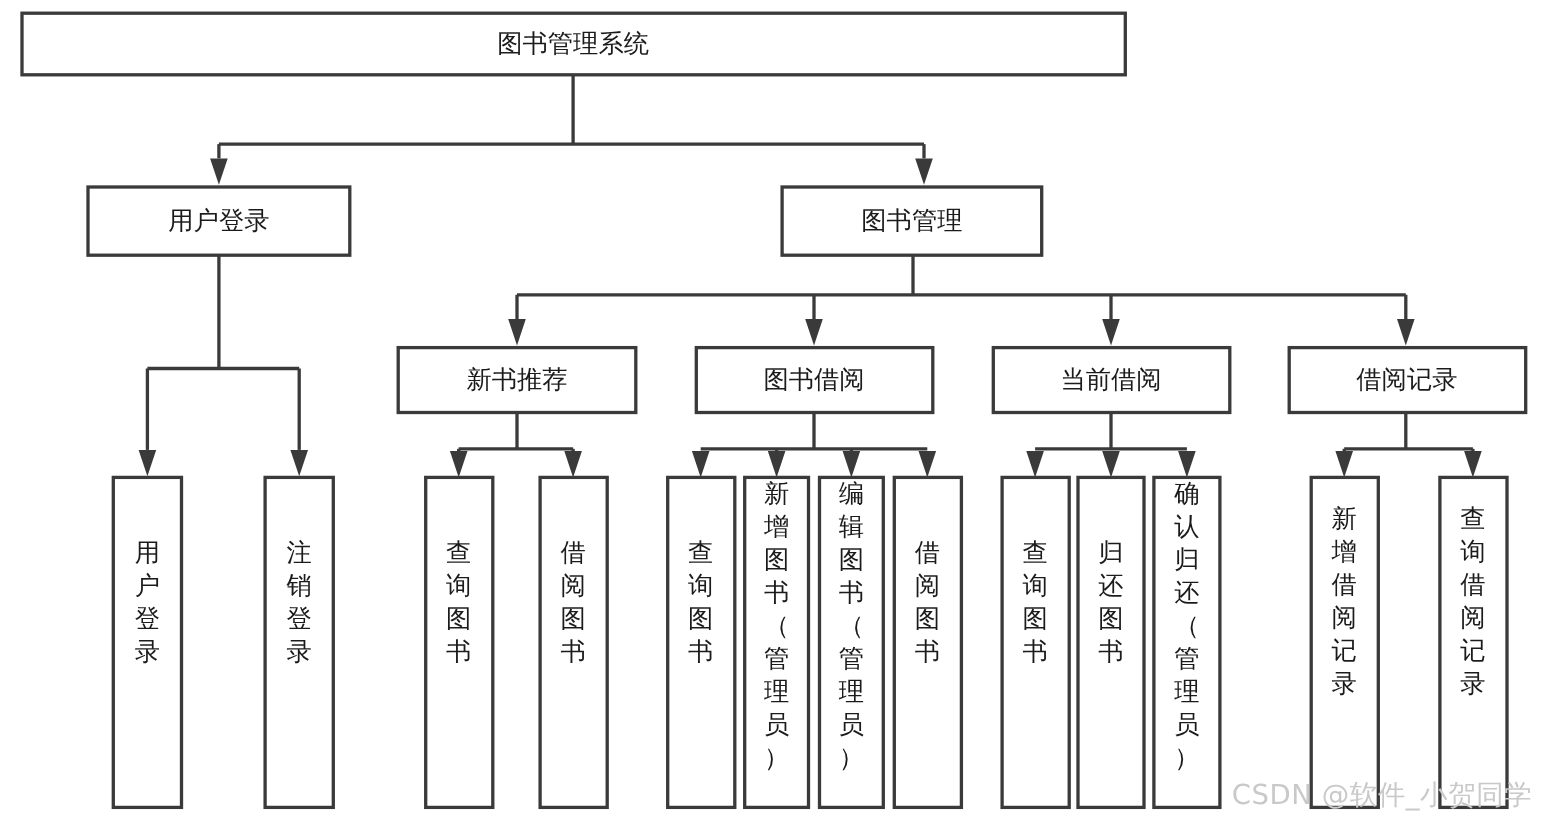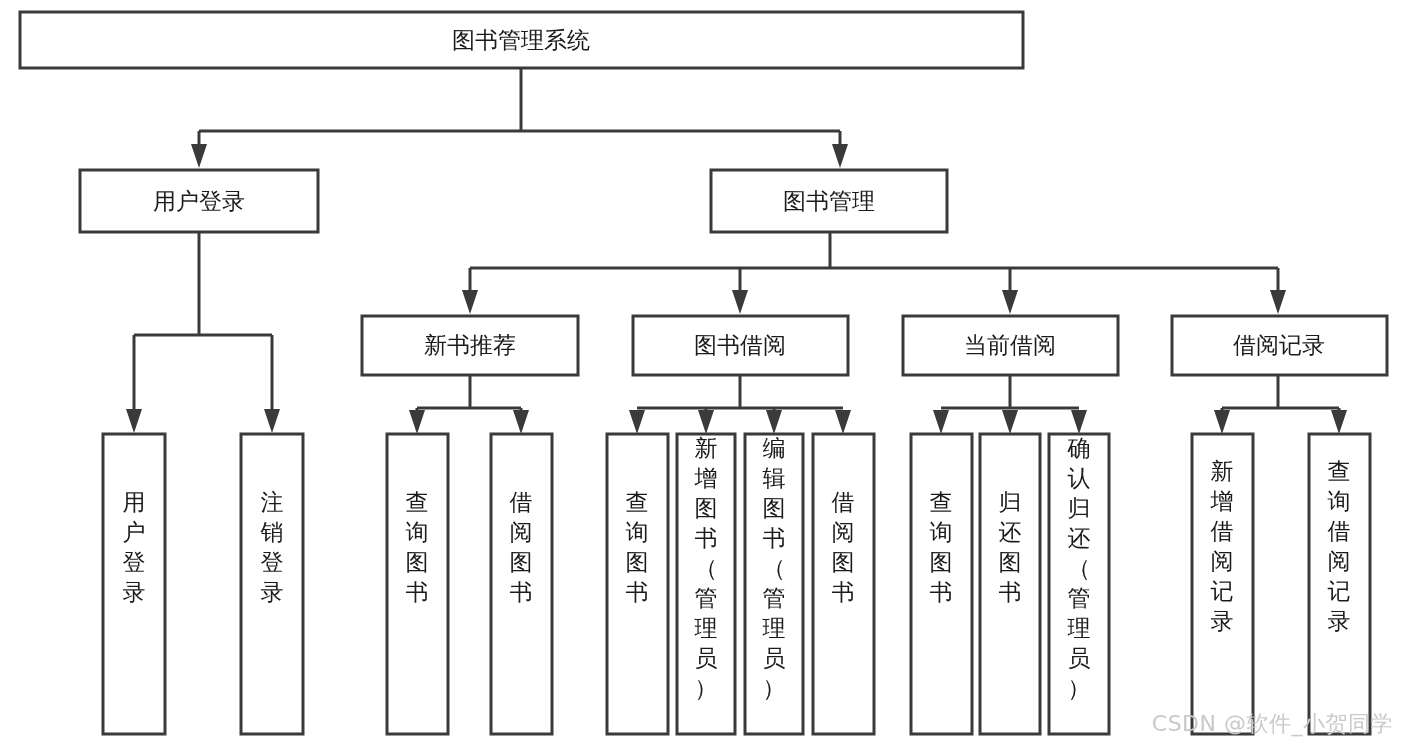--- a/index.html
+++ b/index.html
@@ -44,21 +44,21 @@
   }
   .arrow-head {
     fill: #3a3a3a;
     stroke: none;
   }
   .watermark {
     position: absolute;
     right: 12px;
     bottom: 8px;
     color: #c9c9c9;
-    font-size: 22px;
+    font-size: 25px;
     font-family: "DejaVu Sans", "Liberation Sans", sans-serif;
     letter-spacing: 0.5px;
     white-space: nowrap;
     user-select: none;
   }
 </style>
 </head>
 <body>
 
 <svg id="diagram" viewBox="0 0 1405 747" xmlns="http://www.w3.org/2000/svg">

